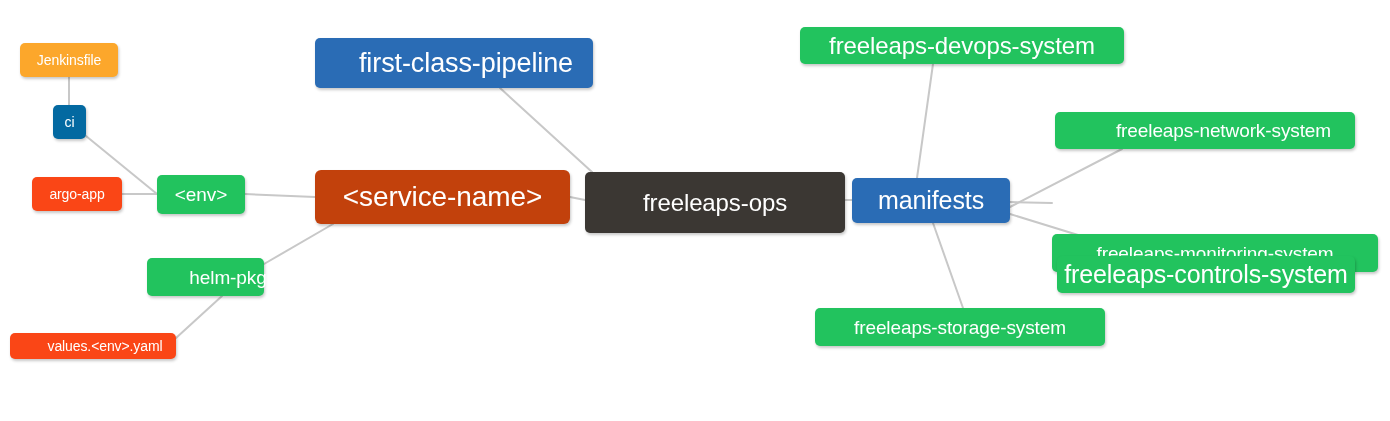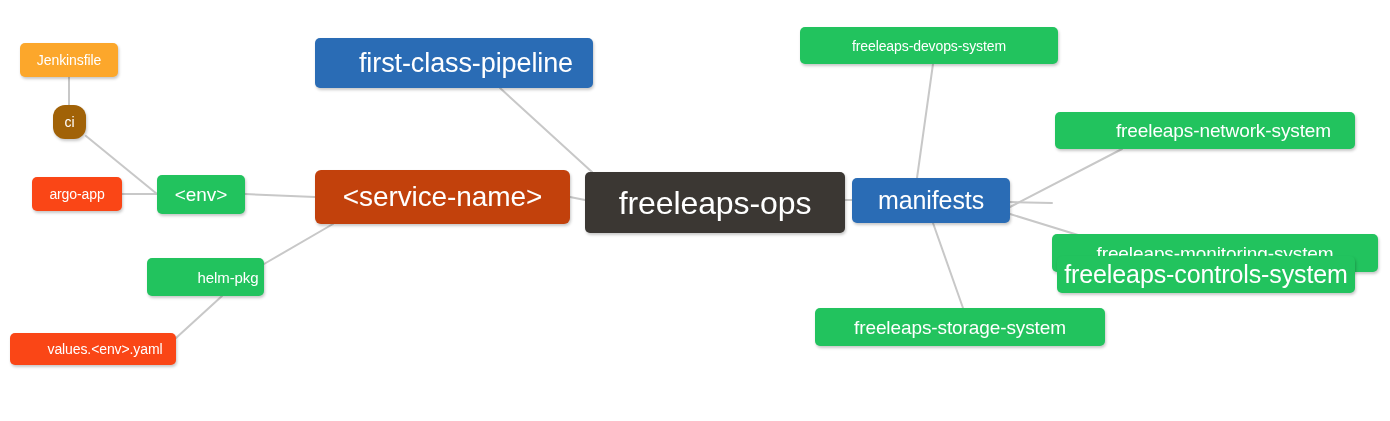--- a/index.html
+++ b/index.html
@@ -54,48 +54,48 @@
       <line x1="917" y1="178" x2="933" y2="64" stroke="#c8c8c8" stroke-width="2" stroke-linecap="round"></line>
       <line x1="1010" y1="207" x2="1122" y2="149" stroke="#c8c8c8" stroke-width="2" stroke-linecap="round"></line>
       <line x1="1010" y1="202" x2="1052" y2="203" stroke="#c8c8c8" stroke-width="2" stroke-linecap="round"></line>
       <line x1="1010" y1="214" x2="1146" y2="256" stroke="#c8c8c8" stroke-width="2" stroke-linecap="round"></line>
       <line x1="933" y1="223" x2="963" y2="308" stroke="#c8c8c8" stroke-width="2" stroke-linecap="round"></line>
     </svg>
   <div id="nodes">
       <div class="node" style="left: 20px; top: 25px; width: 98px; height: 34px; font-size: 14px; border-radius: 5px; background: rgb(252, 167, 43); color: rgb(255, 255, 255); margin-top: 18px;">
         <span>Jenkinsfile</span>
       </div>
-      <div class="node" style="left: 53px; top: 105px; width: 33px; height: 34px; font-size: 14px; border-radius: 12px; background: #a16207; color: rgb(255, 255, 255);">
+      <div class="node" style="left: 53px; top: 105px; width: 33px; height: 34px; font-size: 14px; border-radius: 5px; background: #0369a1; color: rgb(255, 255, 255);">
         <span>ci</span>
       </div>
       <div class="node" style="left: 32px; top: 177px; width: 90px; height: 34px; font-size: 14px; border-radius: 5px; background: rgb(250, 70, 22); color: rgb(255, 255, 255);">
         <span>argo-app</span>
       </div>
       <div class="node" style="left: 157px; top: 175px; width: 88px; height: 39px; font-size: 19px; border-radius: 5px; background: rgb(34, 195, 94); color: rgb(255, 255, 255);">
         <span>&lt;env&gt;</span>
       </div>
-      <div class="node" style="left: 147px; top: 258px; width: 117px; height: 38px; font-size: 15px; border-radius: 5px; background: rgb(34, 195, 94); color: rgb(255, 255, 255); padding-left: 45px;">
+      <div class="node" style="left: 147px; top: 258px; width: 117px; height: 38px; font-size: 19px; border-radius: 5px; background: rgb(34, 195, 94); color: rgb(255, 255, 255); padding-left: 45px;">
         <span>helm-pkg</span>
       </div>
-      <div class="node" style="left: 10px; top: 333px; width: 166px; height: 32px; font-size: 14px; border-radius: 5px; background: rgb(250, 70, 22); color: rgb(255, 255, 255); padding-left: 24px;">
+      <div class="node" style="left: 10px; top: 333px; width: 166px; height: 26px; font-size: 14px; border-radius: 5px; background: rgb(250, 70, 22); color: rgb(255, 255, 255); padding-left: 24px;">
         <span>values.&lt;env&gt;.yaml</span>
       </div>
       <div class="node" style="left: 315px; top: 38px; width: 278px; height: 50px; font-size: 27px; border-radius: 5px; background: rgb(42, 108, 181); color: rgb(255, 255, 255); padding-left: 24px;">
         <span>first-class-pipeline</span>
       </div>
       <div class="node" style="left: 315px; top: 170px; width: 255px; height: 54px; font-size: 28px; border-radius: 6px; background: #c2410c; color: rgb(255, 255, 255);">
         <span>&lt;service-name&gt;</span>
       </div>
-      <div class="node" style="left: 585px; top: 172px; width: 260px; height: 61px; font-size: 32px; border-radius: 5px; background: rgb(59, 55, 51); color: rgb(255, 255, 255);">
+      <div class="node" style="left: 585px; top: 172px; width: 260px; height: 61px; font-size: 24px; border-radius: 5px; background: rgb(59, 55, 51); color: rgb(255, 255, 255);">
         <span>freeleaps-ops</span>
       </div>
       <div class="node" style="left: 852px; top: 178px; width: 158px; height: 45px; font-size: 25px; border-radius: 5px; background: rgb(42, 108, 181); color: rgb(255, 255, 255);">
         <span>manifests</span>
       </div>
-      <div class="node" style="left: 800px; top: 27px; width: 258px; height: 37px; font-size: 14px; border-radius: 5px; background: rgb(34, 195, 94); color: rgb(255, 255, 255);">
+      <div class="node" style="left: 800px; top: 27px; width: 324px; height: 37px; font-size: 24px; border-radius: 5px; background: rgb(34, 195, 94); color: rgb(255, 255, 255);">
         <span>freeleaps-devops-system</span>
       </div>
       <div class="node" style="left: 1055px; top: 112px; width: 300px; height: 37px; font-size: 19px; border-radius: 5px; background: rgb(34, 195, 94); color: rgb(255, 255, 255); padding-left: 37px;">
         <span>freeleaps-network-system</span>
       </div>
       <div class="node" style="left: 1052px; top: 186px; width: 326px; height: 38px; font-size: 19px; border-radius: 5px; background: rgb(34, 195, 94); color: rgb(255, 255, 255); margin-top: 48px;">
         <span>freeleaps-monitoring-system</span>
       </div>
       <div class="node" style="left: 1057px; top: 256px; width: 298px; height: 37px; font-size: 25px; border-radius: 5px; background: rgb(34, 195, 94); color: rgb(255, 255, 255);">
         <span>freeleaps-controls-system</span>

